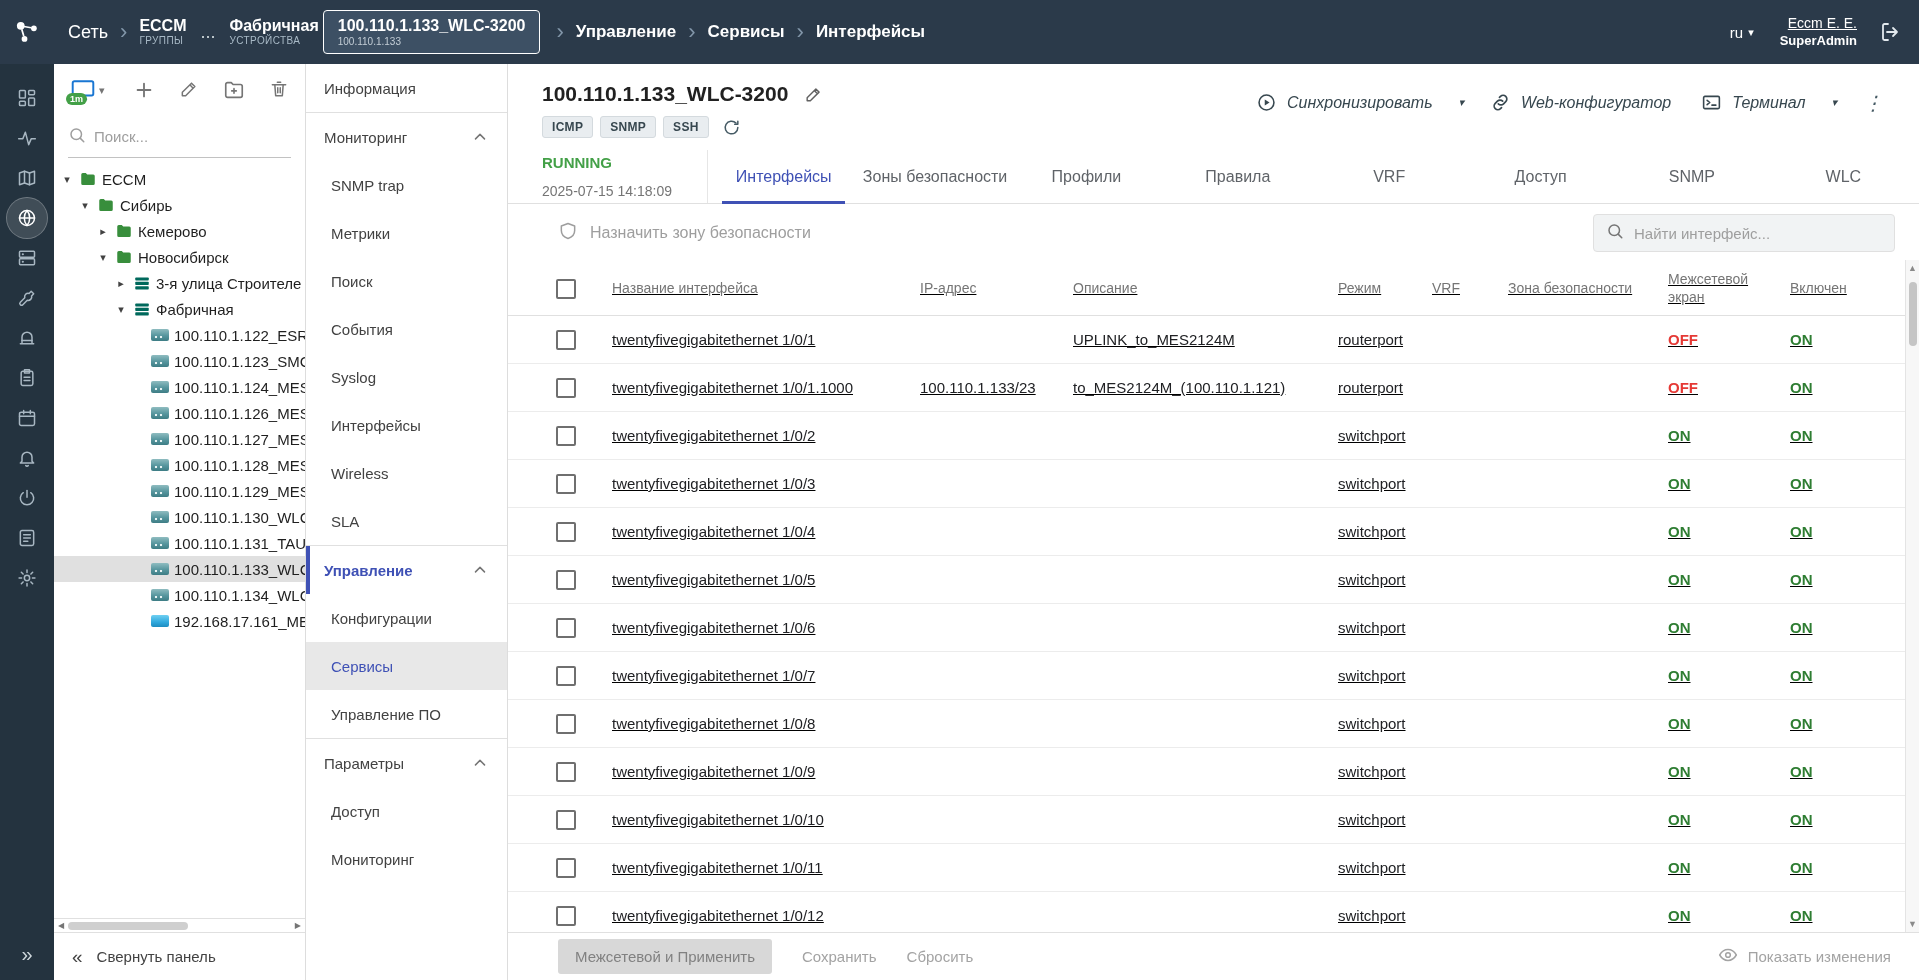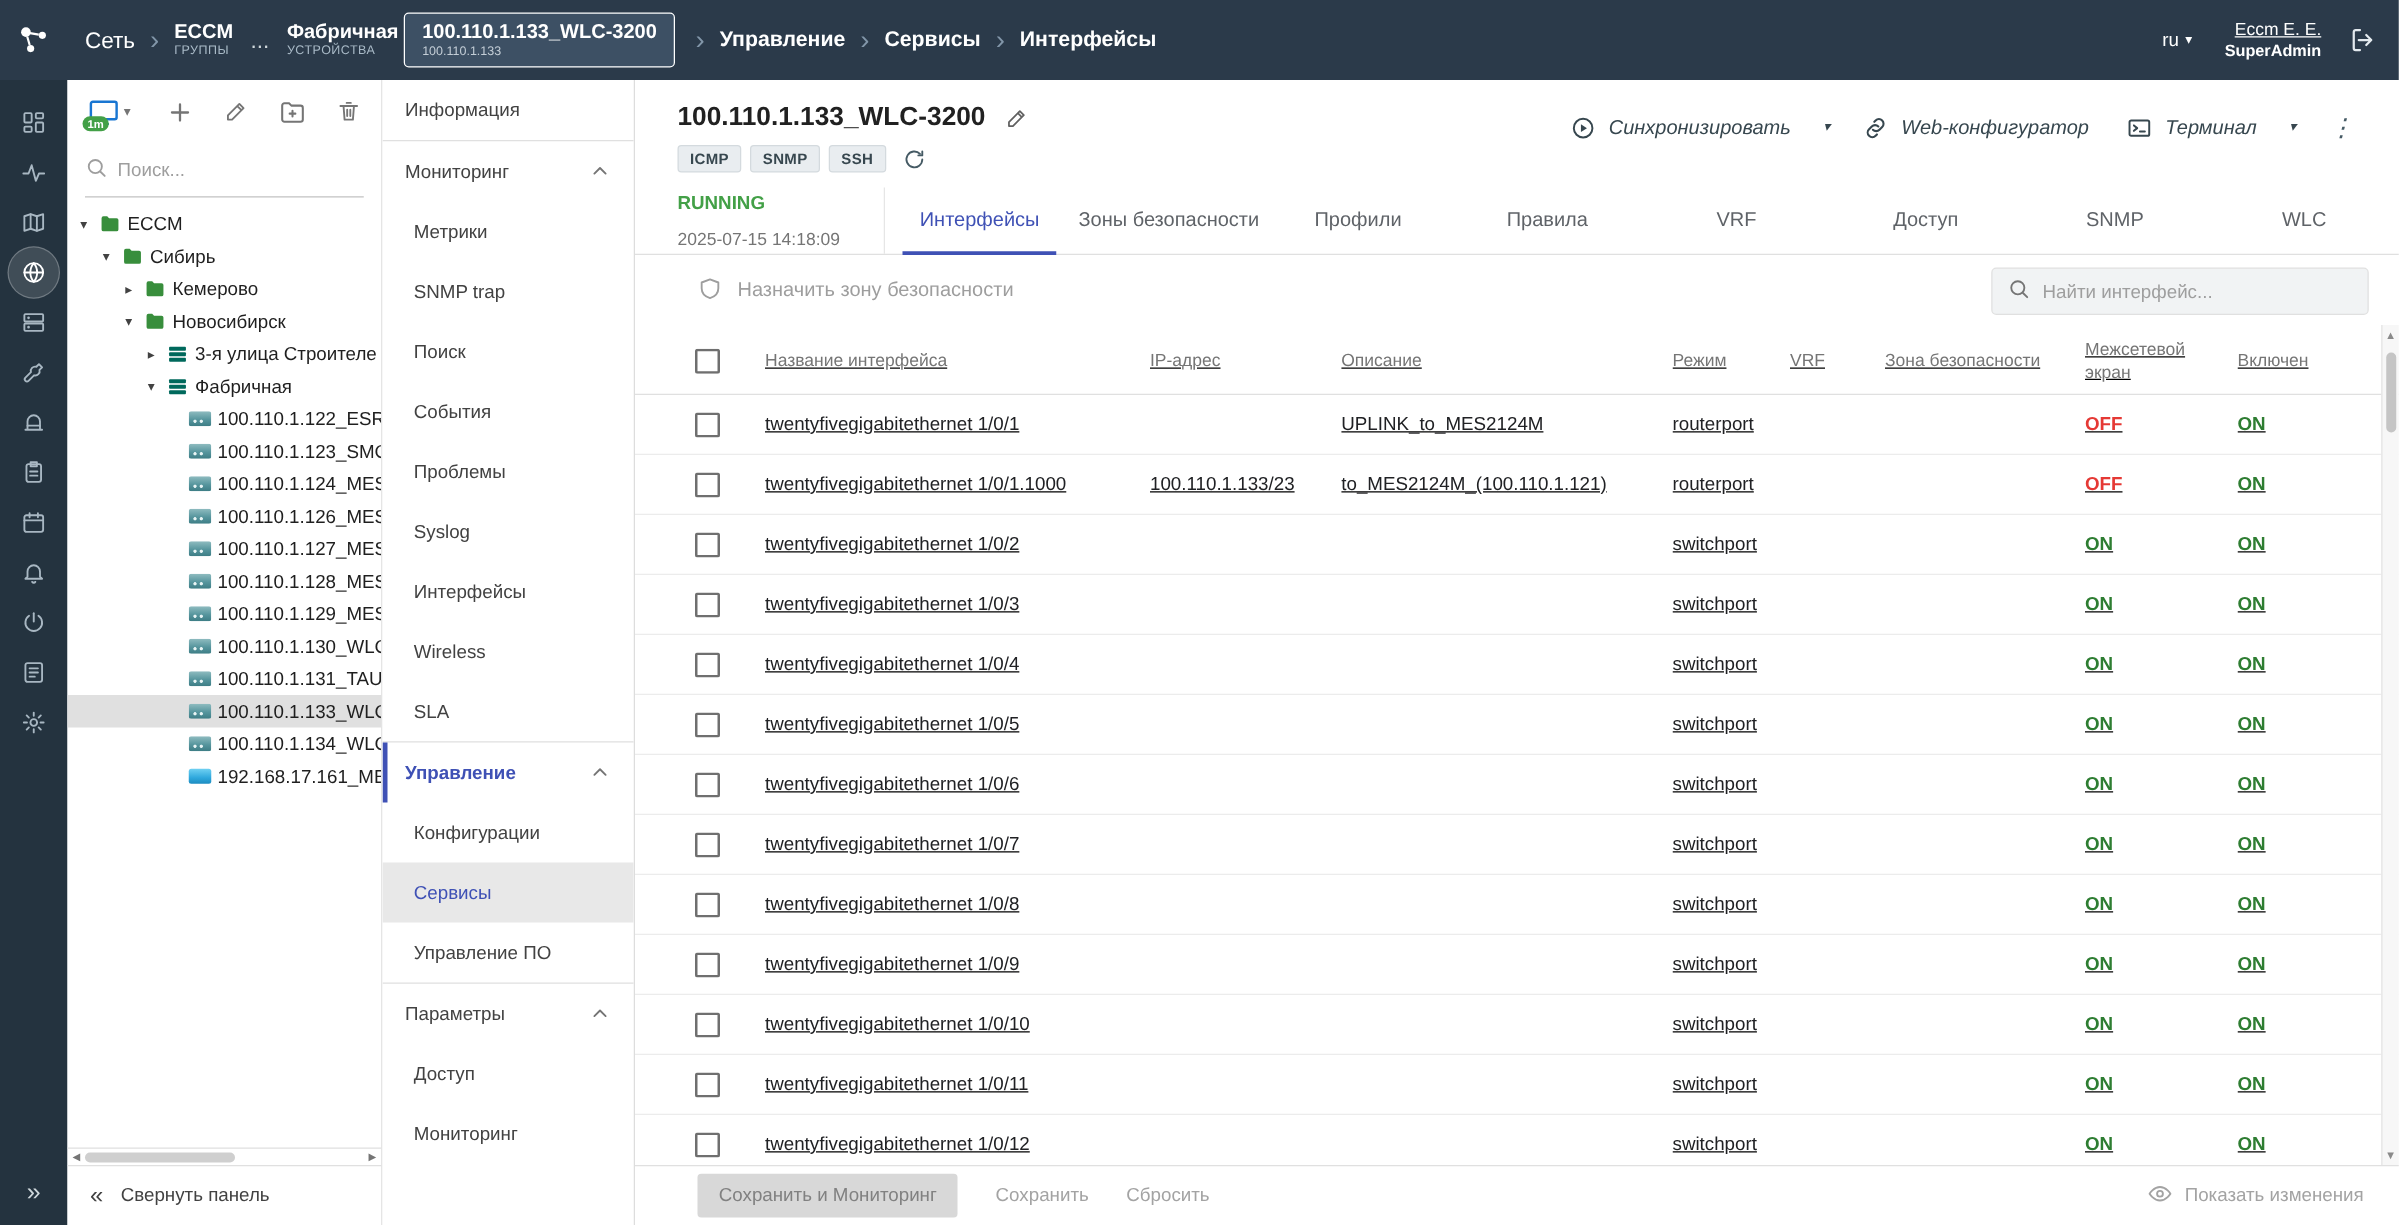--- a/index.html
+++ b/index.html
@@ -471,33 +471,30 @@
         <div class="m-div"></div>
         <div class="m-item section">
           <span>Мониторинг</span>
           <span class="chev">
             <svg viewBox="0 0 24 24" width="18" height="18" fill="none" stroke="currentColor" stroke-width="2" stroke-linecap="round" stroke-linejoin="round">
               <path d="M6 14.5l6-6 6 6"></path>
             </svg>
           </span>
         </div>
         <div class="m-item child">
+          <span>SNMP trap</span>
+        </div>
+        <div class="m-item child">
           <span>Метрики</span>
         </div>
         <div class="m-item child">
-          <span>SNMP trap</span>
-        </div>
-        <div class="m-item child">
           <span>Поиск</span>
         </div>
         <div class="m-item child">
           <span>События</span>
-        </div>
-        <div class="m-item child">
-          <span>Проблемы</span>
         </div>
         <div class="m-item child">
           <span>Syslog</span>
         </div>
         <div class="m-item child">
           <span>Интерфейсы</span>
         </div>
         <div class="m-item child">
           <span>Wireless</span>
         </div>
@@ -810,21 +807,21 @@
           </div>
       </div>
 
       <div class="vscroll">
         <span class="arr up">▲</span>
         <span class="thumb"></span>
         <span class="arr down">▼</span>
       </div>
 
       <div class="footer">
-        <span class="btn-fill">Сохранить и Мониторинг</span>
+        <span class="btn-fill">Межсетевой и Применить</span>
         <span class="btn-text">Сохранить</span>
         <span class="btn-text">Сбросить</span>
         <div class="show-changes">
           <span><svg viewBox="0 0 24 24" width="20" height="20" fill="none" stroke="currentColor" stroke-width="1.8" stroke-linejoin="round">
                 <path d="M2 12s3.8-6.5 10-6.5S22 12 22 12s-3.8 6.5-10 6.5S2 12 2 12z"></path>
                 <circle cx="12" cy="12" r="2.8"></circle>
               </svg></span>
           <span>Показать изменения</span>
         </div>
       </div>

